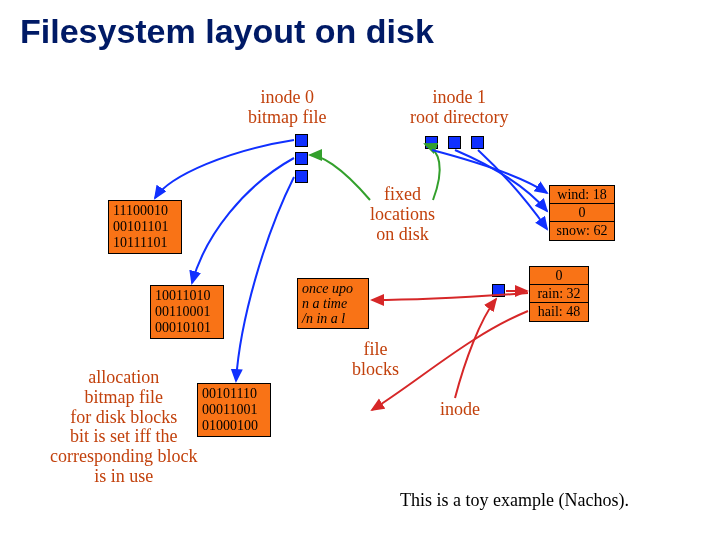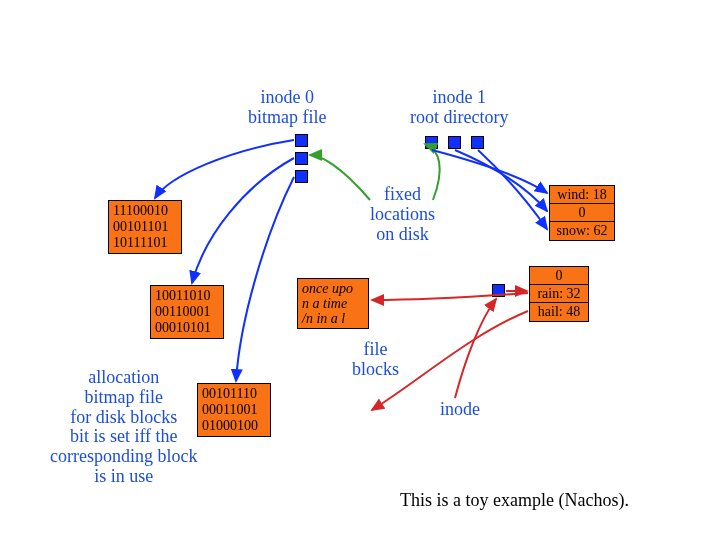--- a/index.html
+++ b/index.html
@@ -22,21 +22,21 @@
     top: 12px;
     font-family: Arial, Helvetica, sans-serif;
     font-weight: bold;
     font-size: 34px;
     color: #001a66;
   }
   .label {
     position: absolute;
     font-family: "Times New Roman", Times, serif;
     font-size: 18px;
-    color: #1d4ed8;
+    color: #c2410c;
     text-align: center;
     white-space: pre;
     line-height: 1.1;
   }
   .box {
     position: absolute;
     border: 1px solid #000;
     background: #f97316;
     box-sizing: border-box;
   }
@@ -81,20 +81,21 @@
   .stroke-blue  { stroke: #1030ff; fill: none; }
   .fill-blue    { fill: #1030ff; }
   .stroke-red   { stroke: #d62728; fill: none; }
   .fill-red     { fill: #d62728; }
 </style>
 </head>
 <body>
 
 <div class="slide">
 
+  <div class="title">Filesystem layout on disk</div>
 
   <div class="label" style="left:248px; top:88px;">inode 0
 bitmap file</div>
   <div class="label" style="left:410px; top:88px;">inode 1
 root directory</div>
   <div class="label" style="left:352px; top:340px;">file
 blocks</div>
   <div class="label" style="left:370px; top:185px;">fixed
 locations
 on disk</div>

